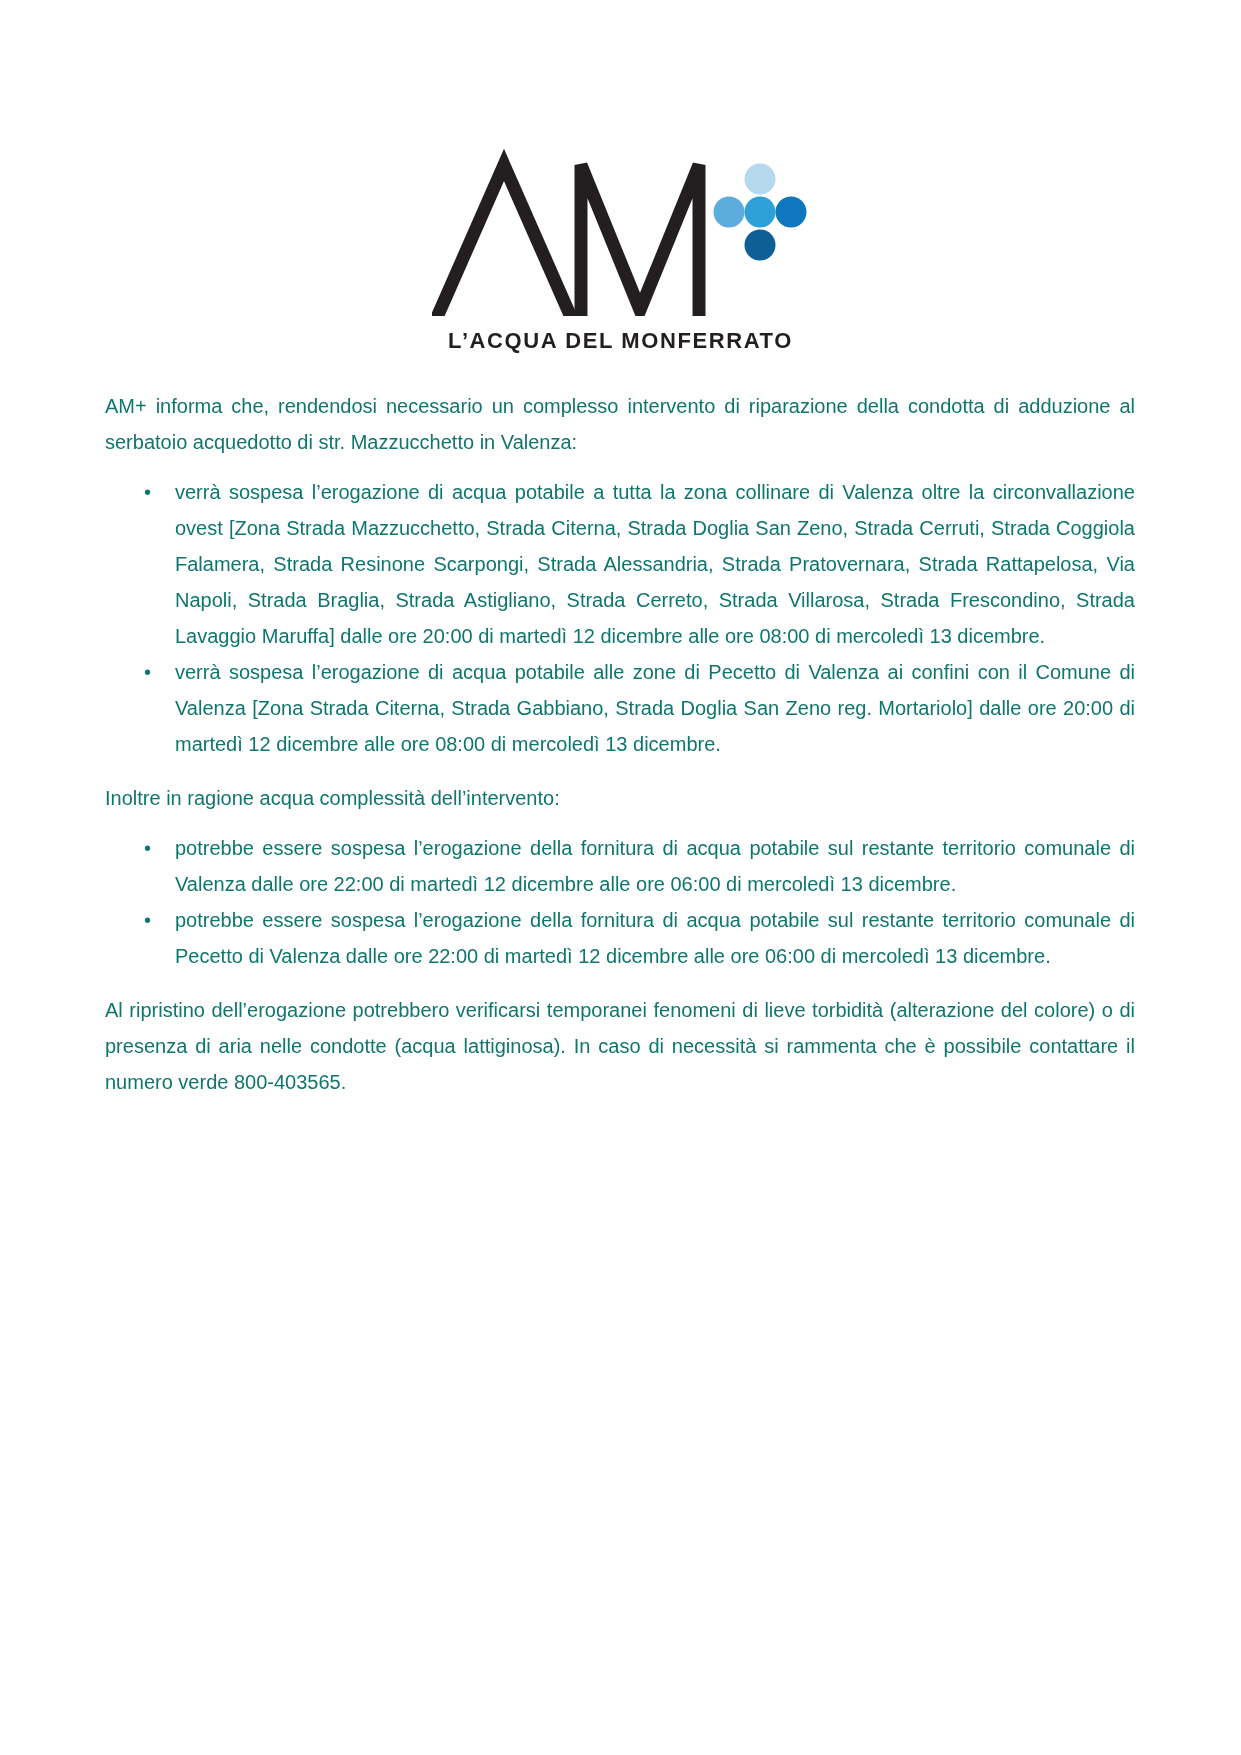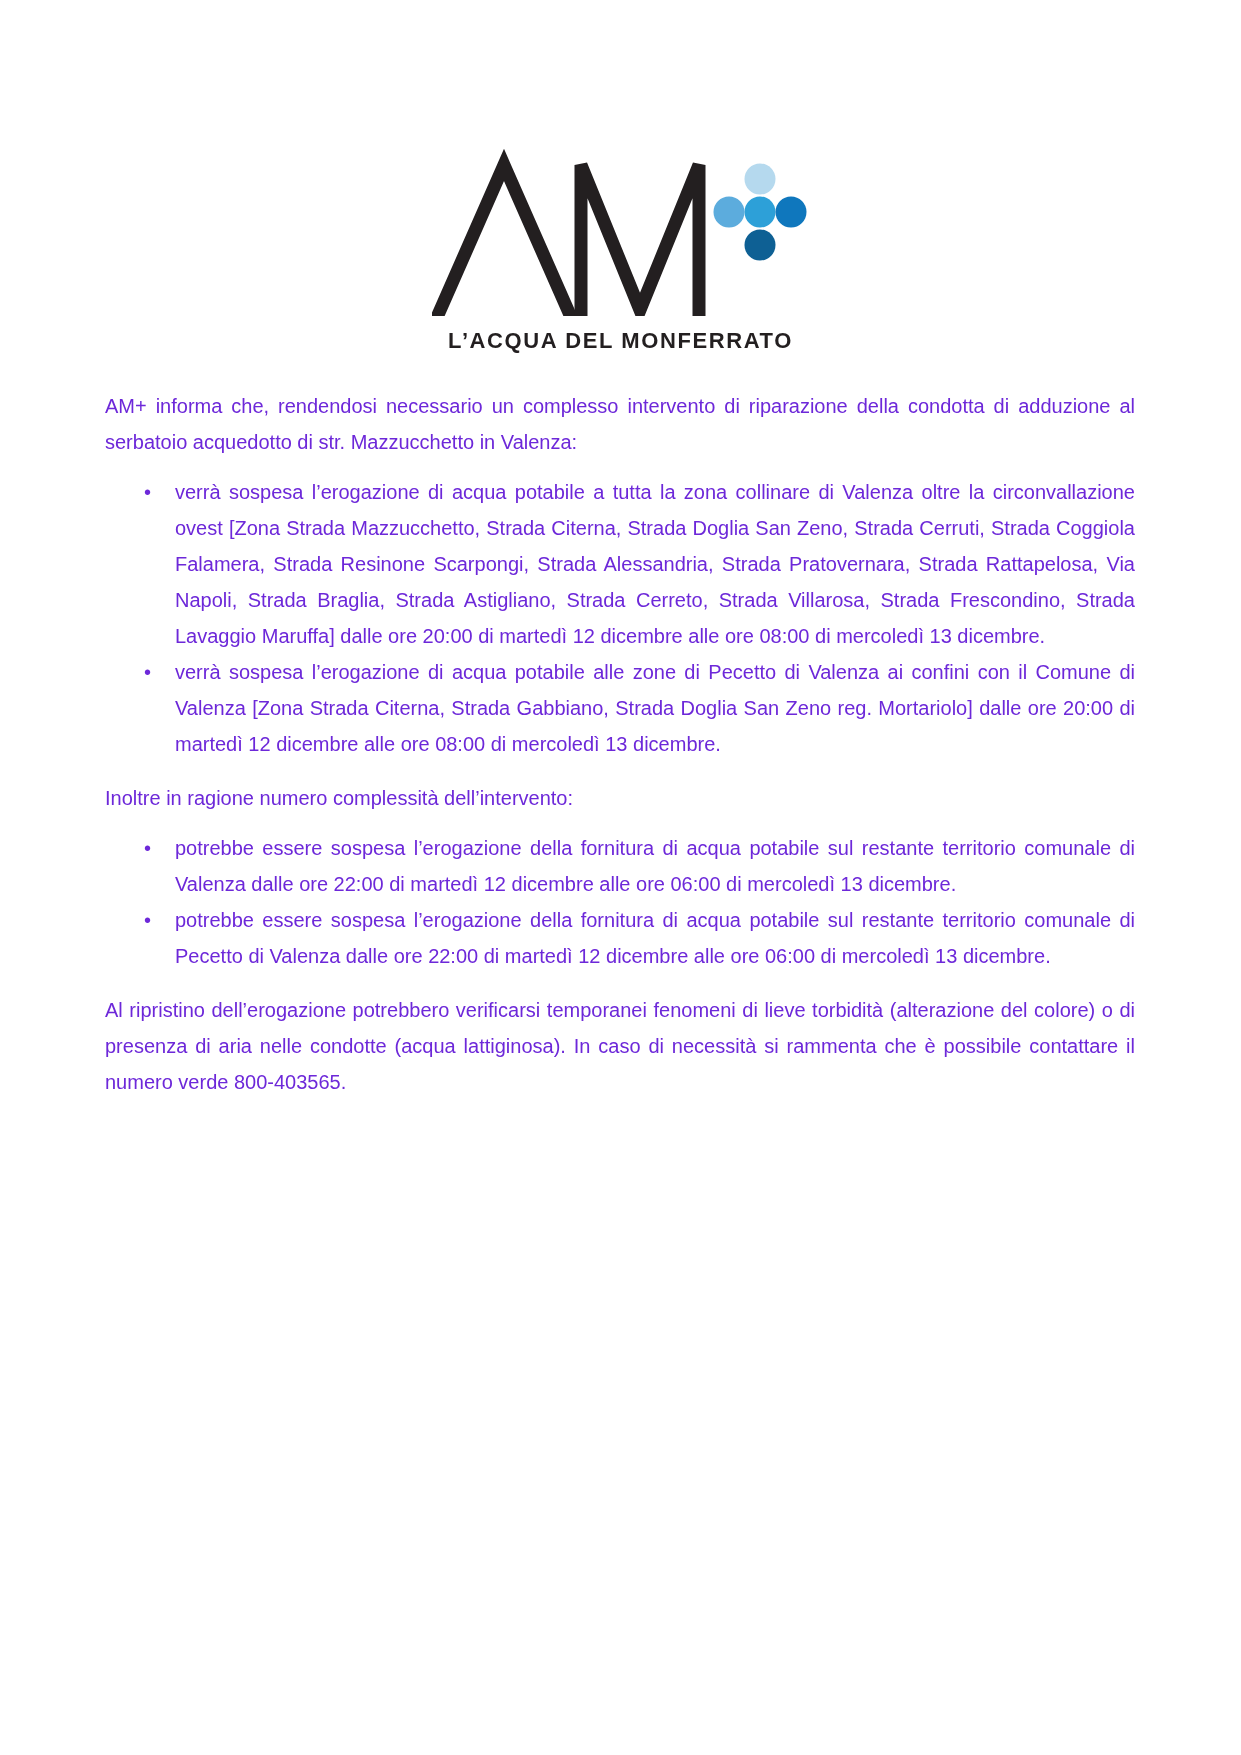--- a/index.html
+++ b/index.html
@@ -26,21 +26,21 @@
     margin-top: 12px;
     font-size: 22px;
     font-weight: bold;
     letter-spacing: 1.6px;
     color: #231f20;
     white-space: nowrap;
   }
 
   .content {
     margin: 34px 106px 0 105px;
-    color: #6d28d9;
+    color: #0f766e;
     font-size: 20px;
     line-height: 36px;
   }
   .content p {
     text-align: justify;
     margin: 0 0 14px 0;
   }
   .content ul {
     list-style: none;
     margin: 14px 0 18px 0;
@@ -82,21 +82,21 @@
     </svg>
     <div class="logo-wordmark">L’ACQUA DEL MONFERRATO</div>
   </div>
 
   <div class="content">
       <p><span>AM+ informa che, rendendosi necessario un complesso intervento di riparazione della condotta di adduzione al serbatoio acquedotto di str. Mazzucchetto in Valenza:</span></p>
       <ul>
         <li><span class="marker">•</span><span class="u">verrà sospesa l’erogazione di acqua</span><span> potabile a tutta la zona collinare di Valenza oltre la circonvallazione ovest [Zona Strada Mazzucchetto, Strada Citerna, Strada Doglia San Zeno, Strada Cerruti, Strada Coggiola Falamera, Strada Resinone Scarpongi, Strada Alessandria, Strada Pratovernara, Strada Rattapelosa, Via Napoli, Strada Braglia, Strada Astigliano, Strada Cerreto, Strada Villarosa, Strada Frescondino, Strada Lavaggio Maruffa] </span><span class="u">dalle ore 20:00 di martedì 12 dicembre alle ore 08:00 di mercoledì 13 dicembre</span><span>.</span></li>
         <li><span class="marker">•</span><span class="u">verrà sospesa l’erogazione di acqua</span><span> potabile alle zone di Pecetto di Valenza ai confini con il Comune di Valenza [Zona Strada Citerna, Strada Gabbiano, Strada Doglia San Zeno reg. Mortariolo] </span><span class="u">dalle ore 20:00 di martedì 12 dicembre alle ore 08:00 di mercoledì 13 dicembre</span><span>.</span></li>
       </ul>
-      <p><span>Inoltre in ragione numero complessità dell’intervento:</span></p>
+      <p><span>Inoltre in ragione acqua complessità dell’intervento:</span></p>
       <ul>
         <li><span class="marker">•</span><span class="u">potrebbe essere sospesa l’erogazione</span><span> della fornitura di acqua potabile sul restante territorio comunale di Valenza dalle ore 22:00 di martedì 12 dicembre alle ore 06:00 di mercoledì 13 dicembre.</span></li>
         <li><span class="marker">•</span><span class="u">potrebbe essere sospesa l’erogazione</span><span> della fornitura di acqua potabile sul restante territorio comunale di Pecetto di Valenza dalle ore 22:00 di martedì 12 dicembre alle ore 06:00 di mercoledì 13 dicembre.</span></li>
       </ul>
       <p><span>Al ripristino dell’erogazione potrebbero verificarsi temporanei fenomeni di lieve torbidità (alterazione del colore) o di presenza di aria nelle condotte (acqua lattiginosa). In caso di necessità si rammenta che è possibile contattare il numero verde 800-403565.</span></p>
     </div>
 
 </div>
 
 </body></html>

